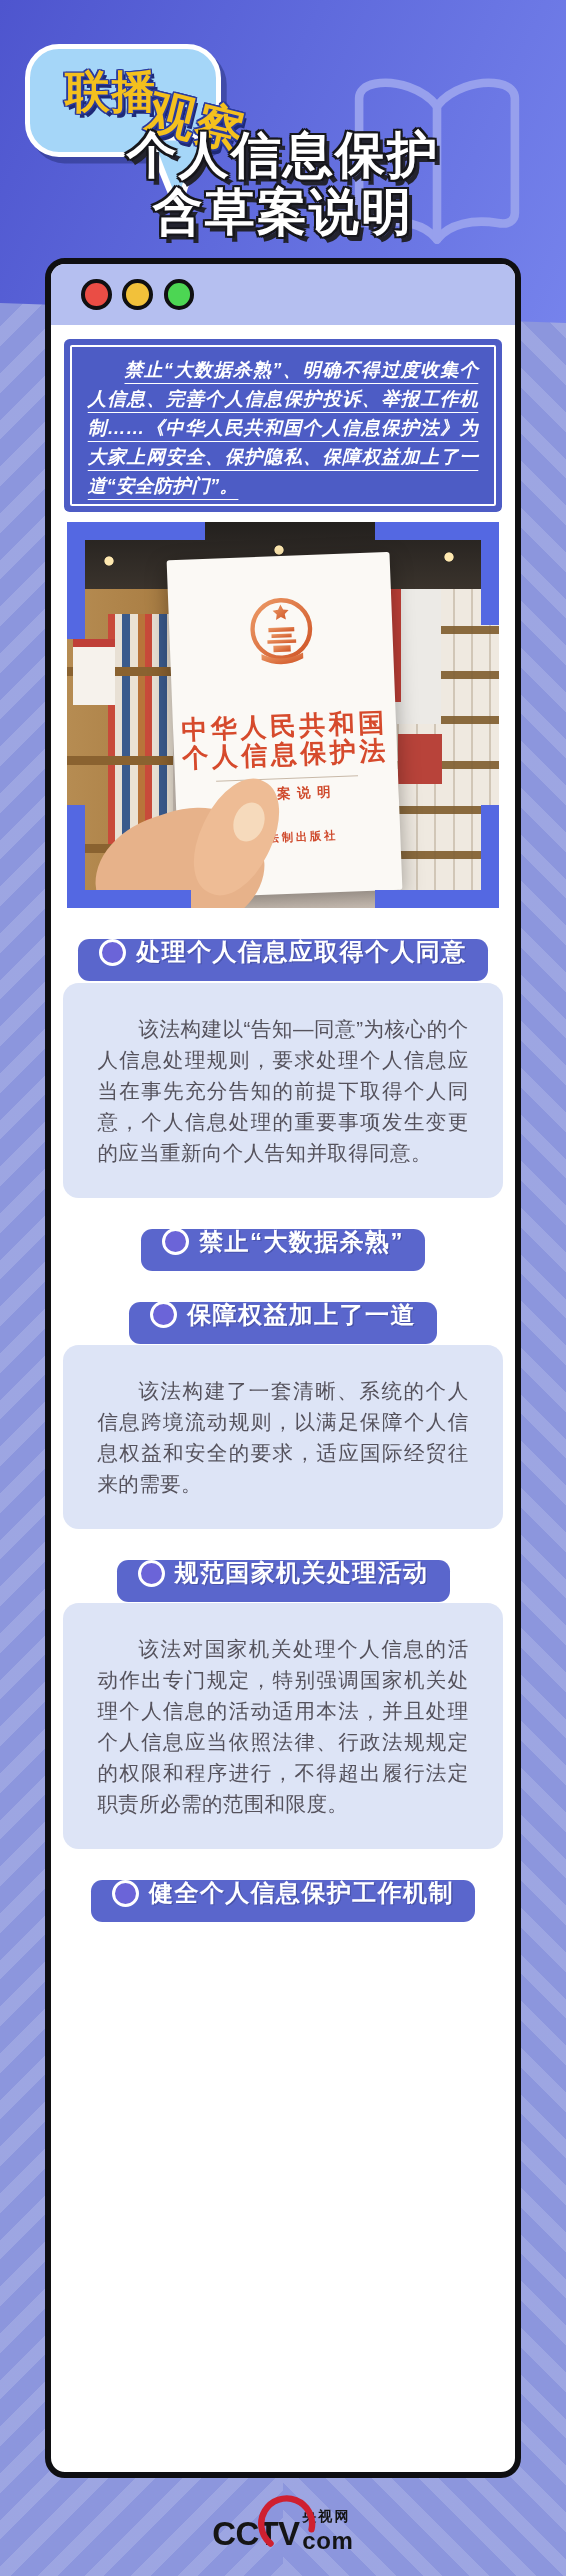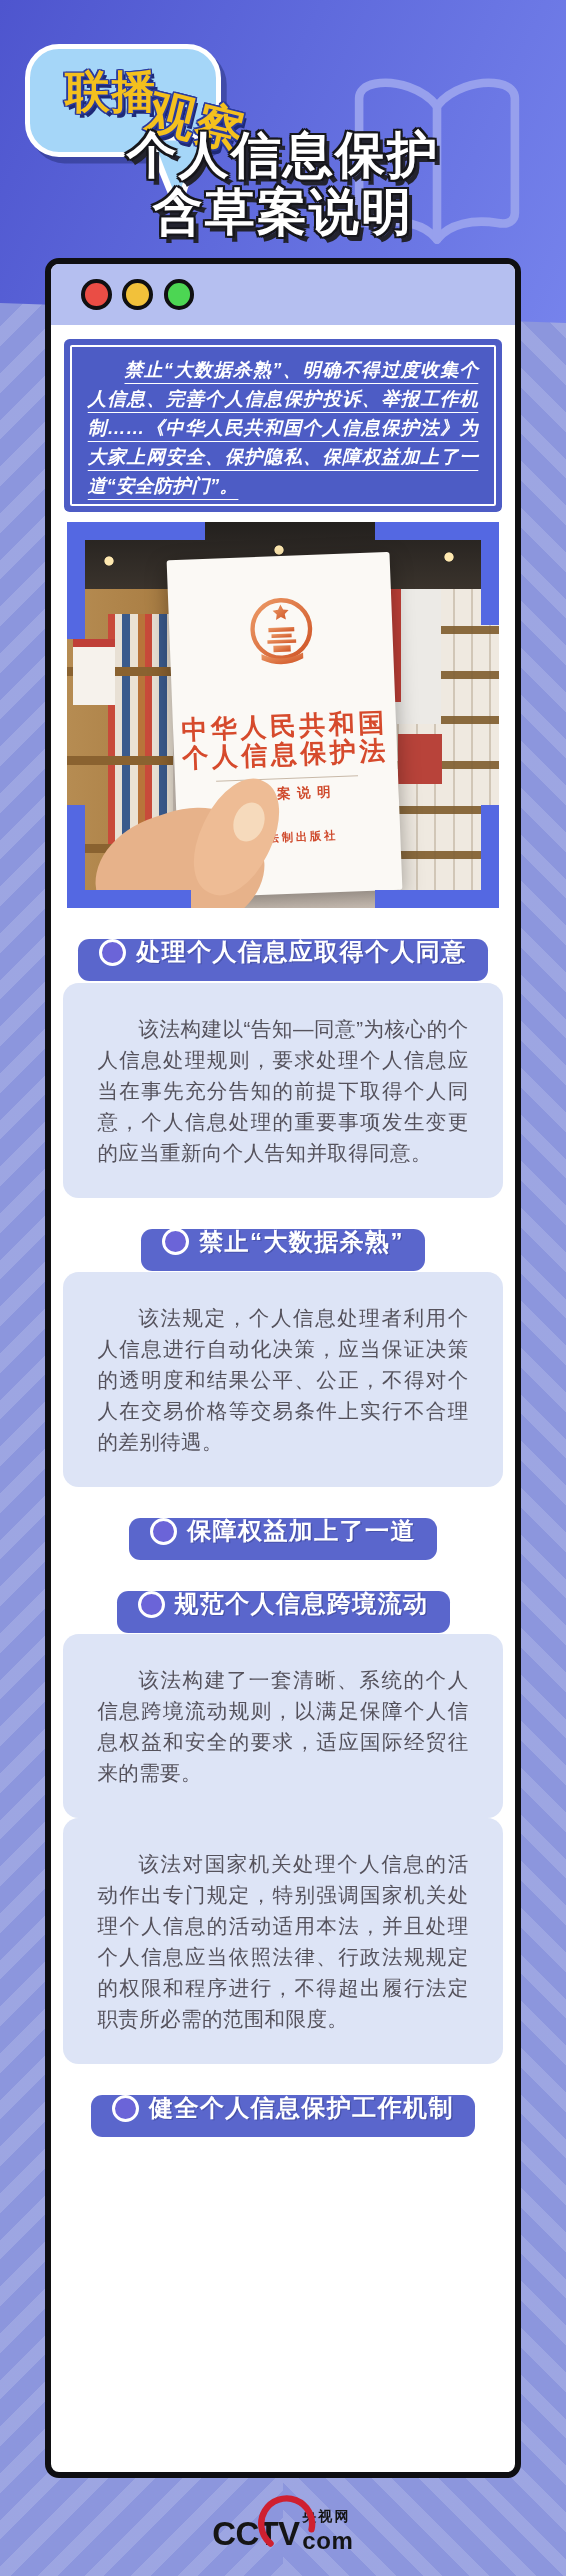--- a/index.html
+++ b/index.html
@@ -43,21 +43,21 @@
   .main-title{
     position:absolute;top:127px;left:0;right:0;z-index:3;text-align:center;
     color:#fff;font-weight:900;font-size:50px;line-height:57px;letter-spacing:2.1px;
     text-shadow:2.1px 0 0 #17171c,-2.1px 0 0 #17171c,0 2.1px 0 #17171c,0 -2.1px 0 #17171c,
       2.1px 2.1px 0 #17171c,-2.1px 2.1px 0 #17171c,2.1px -2.1px 0 #17171c,-2.1px -2.1px 0 #17171c,
       5px 6.4px 0 #23232e;
   }
   
   .card{
     position:absolute;left:45px;top:258px;width:476px;height:2220px;z-index:5;
-    box-sizing:border-box;background:#fff;border:6.4px solid #0f0f12;border-radius:14px;
+    box-sizing:border-box;background:#fff;border:6.4px solid #0f0f12;border-radius:20px;
     overflow:hidden;
   }
   .card-header{
     height:61px;background:#b5bff0;display:flex;align-items:center;
     padding-left:30px;gap:10.6px;
   }
   .win-dot{width:22.7px;height:22.7px;border-radius:50%;border:4.2px solid #101012;}
   .dot-red{background:#ea4d45;}
   .dot-yellow{background:#f2c13a;}
   .dot-green{background:#4cd653;}
@@ -258,41 +258,38 @@
   <div class="tbox">
     <p>该法构建以“告知—同意”为核心的个人信息处理规则，要求处理个人信息应当在事先充分告知的前提下取得个人同意，个人信息处理的重要事项发生变更的应当重新向个人告知并取得同意。</p>
   </div>
 
   <div class="pill">
     <div class="pill-inner">
       <span class="pill-dot"></span>
       <span class="pill-label">禁止“大数据杀熟”</span>
     </div>
   </div>
-  <div class="tbox">
-    <p>该法规定，个人信息处理者利用个人信息进行自动化决策，应当保证决策的透明度和结果公平、公正，不得对个人在交易价格等交易条件上实行不合理的差别待遇。</p>
-  </div>
 
   <div class="pill">
     <div class="pill-inner">
       <span class="pill-dot"></span>
       <span class="pill-label">保障权益加上了一道</span>
     </div>
   </div>
 
-  <div class="pill">
-    <div class="pill-inner">
-      <span class="pill-dot"></span>
-      <span class="pill-label">规范个人信息跨境流动</span>
-    </div>
-  </div>
   <div class="tbox">
     <p>该法构建了一套清晰、系统的个人信息跨境流动规则，以满足保障个人信息权益和安全的要求，适应国际经贸往来的需要。</p>
   </div>
 
+  <div class="pill">
+    <div class="pill-inner">
+      <span class="pill-dot"></span>
+      <span class="pill-label">规范国家机关处理活动</span>
+    </div>
+  </div>
   <div class="tbox">
     <p>该法对国家机关处理个人信息的活动作出专门规定，特别强调国家机关处理个人信息的活动适用本法，并且处理个人信息应当依照法律、行政法规规定的权限和程序进行，不得超出履行法定职责所必需的范围和限度。</p>
   </div>
 
   <div class="pill">
     <div class="pill-inner">
       <span class="pill-dot"></span>
       <span class="pill-label">健全个人信息保护工作机制</span>
     </div>
   </div>

